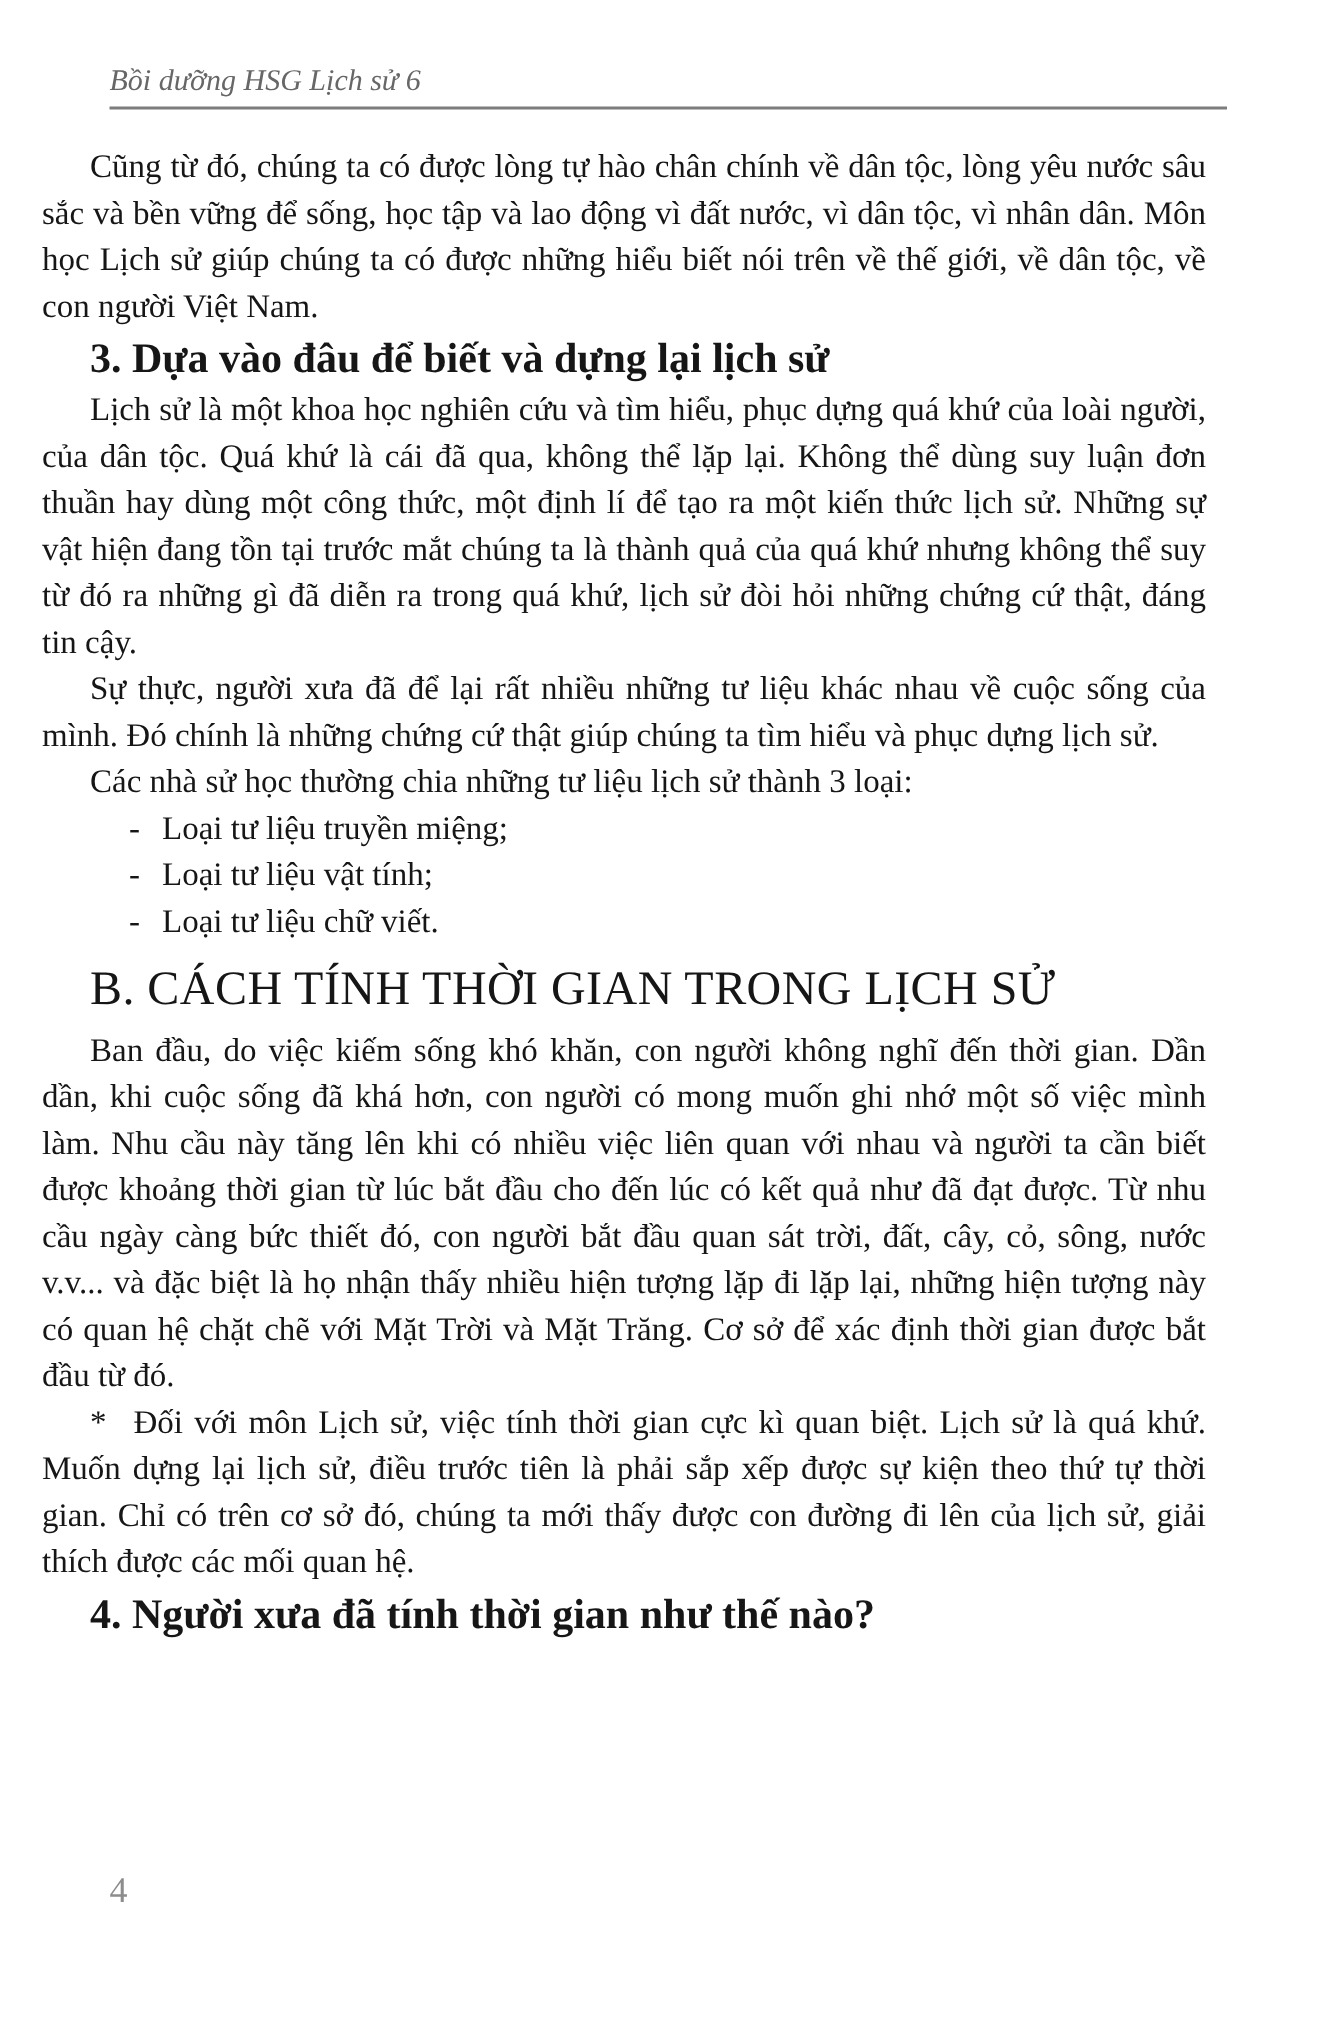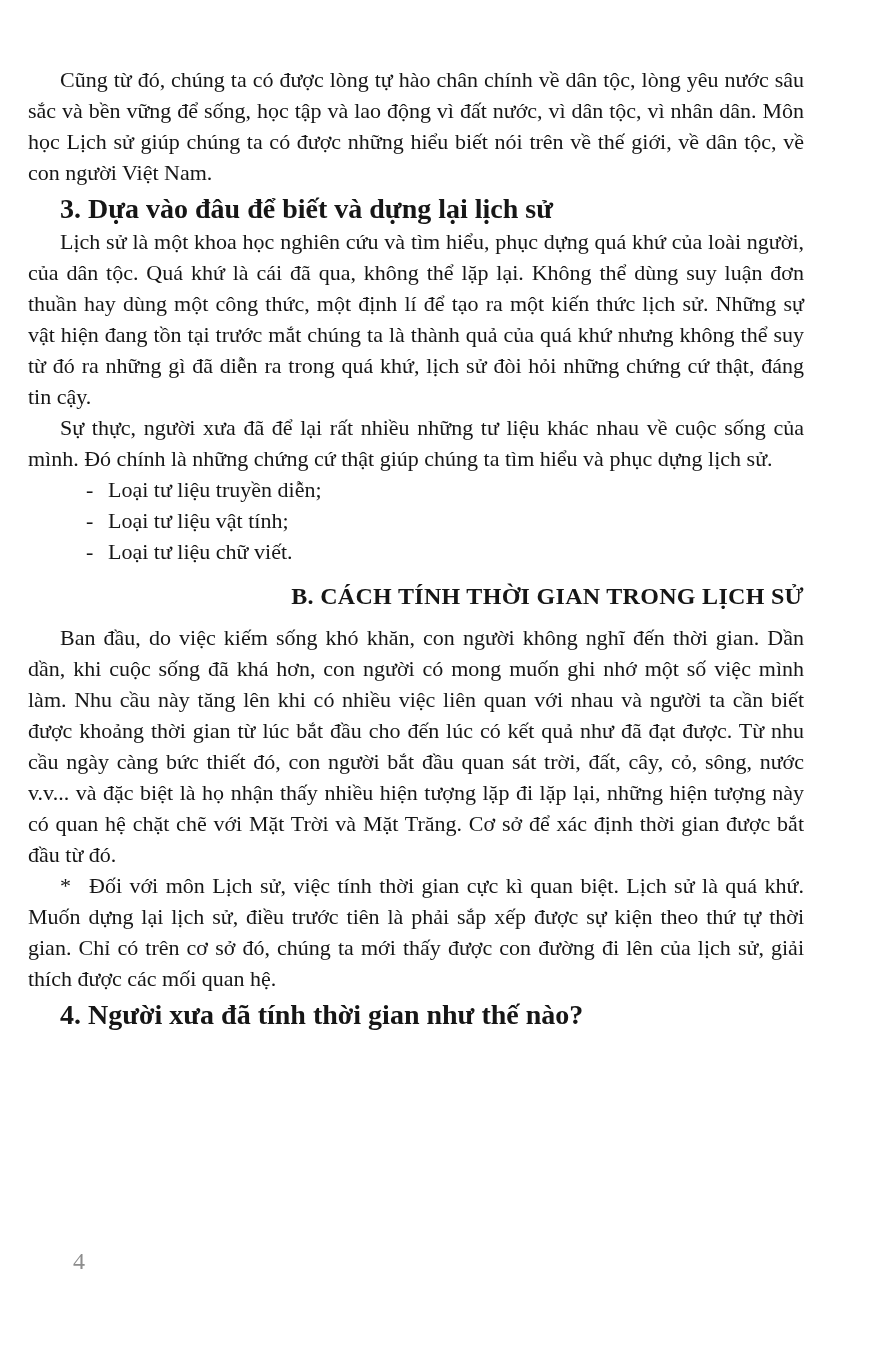--- a/index.html
+++ b/index.html
@@ -49,25 +49,25 @@
     padding: 0;
     font-size: 28px;
     line-height: 31px;
     font-weight: bold;
     text-indent: 32px;
     text-align: left;
   }
   .section-heading {
     margin: 13px 0 9px 0;
     padding: 0;
-    font-size: 24px;
+    font-size: 32px;
     line-height: 33px;
-    font-weight: bold;
+    font-weight: normal;
     text-indent: 32px;
-    text-align: right;
+    text-align: left;
     letter-spacing: 0.3px;
   }
   .dash-list { margin: 0; padding: 0; list-style: none; }
   .list-item {
     position: relative;
     padding-left: 80px;
     line-height: 31px;
     text-align: left;
   }
   .dash {
@@ -83,36 +83,40 @@
     font-size: 24px;
     line-height: 30px;
     color: #8d8d8d;
   }
 </style>
 </head>
 <body>
 
 <div class="page">
 
+  <div class="running-header">
+    <span class="header-title">Bồi dưỡng HSG Lịch sử 6</span>
+  </div>
 
   <div class="body-text">
 
     <p class="para indent">Cũng từ đó, chúng ta có được lòng tự hào chân chính về dân tộc, lòng yêu nước sâu sắc và bền vững để sống, học tập và lao động vì đất nước, vì dân tộc, vì nhân dân. Môn học Lịch sử giúp chúng ta có được những hiểu biết nói trên về thế giới, về dân tộc, về con người Việt Nam.</p>
 
     <h3 class="sub-heading">3. Dựa vào đâu để biết và dựng lại lịch sử</h3>
 
     <p class="para indent">Lịch sử là một khoa học nghiên cứu và tìm hiểu, phục dựng quá khứ của loài người, của dân tộc. Quá khứ là cái đã qua, không thể lặp lại. Không thể dùng suy luận đơn thuần hay dùng một công thức, một định lí để tạo ra một kiến thức lịch sử. Những sự vật hiện đang tồn tại trước mắt chúng ta là thành quả của quá khứ nhưng không thể suy từ đó ra những gì đã diễn ra trong quá khứ, lịch sử đòi hỏi những chứng cứ thật, đáng tin cậy.</p>
 
     <p class="para indent">Sự thực, người xưa đã để lại rất nhiều những tư liệu khác nhau về cuộc sống của mình. Đó chính là những chứng cứ thật giúp chúng ta tìm hiểu và phục dựng lịch sử.</p>
 
+    <p class="para indent">Các nhà sử học thường chia những tư liệu lịch sử thành 3 loại:</p>
 
     <ul class="dash-list">
       <li class="list-item">
         <span class="dash">-</span>
-        <span>Loại tư liệu truyền diễn;</span>
+        <span>Loại tư liệu truyền miệng;</span>
       </li>
       <li class="list-item">
         <span class="dash">-</span>
         <span>Loại tư liệu vật tính;</span>
       </li>
       <li class="list-item">
         <span class="dash">-</span>
         <span>Loại tư liệu chữ viết.</span>
       </li>
     </ul>

